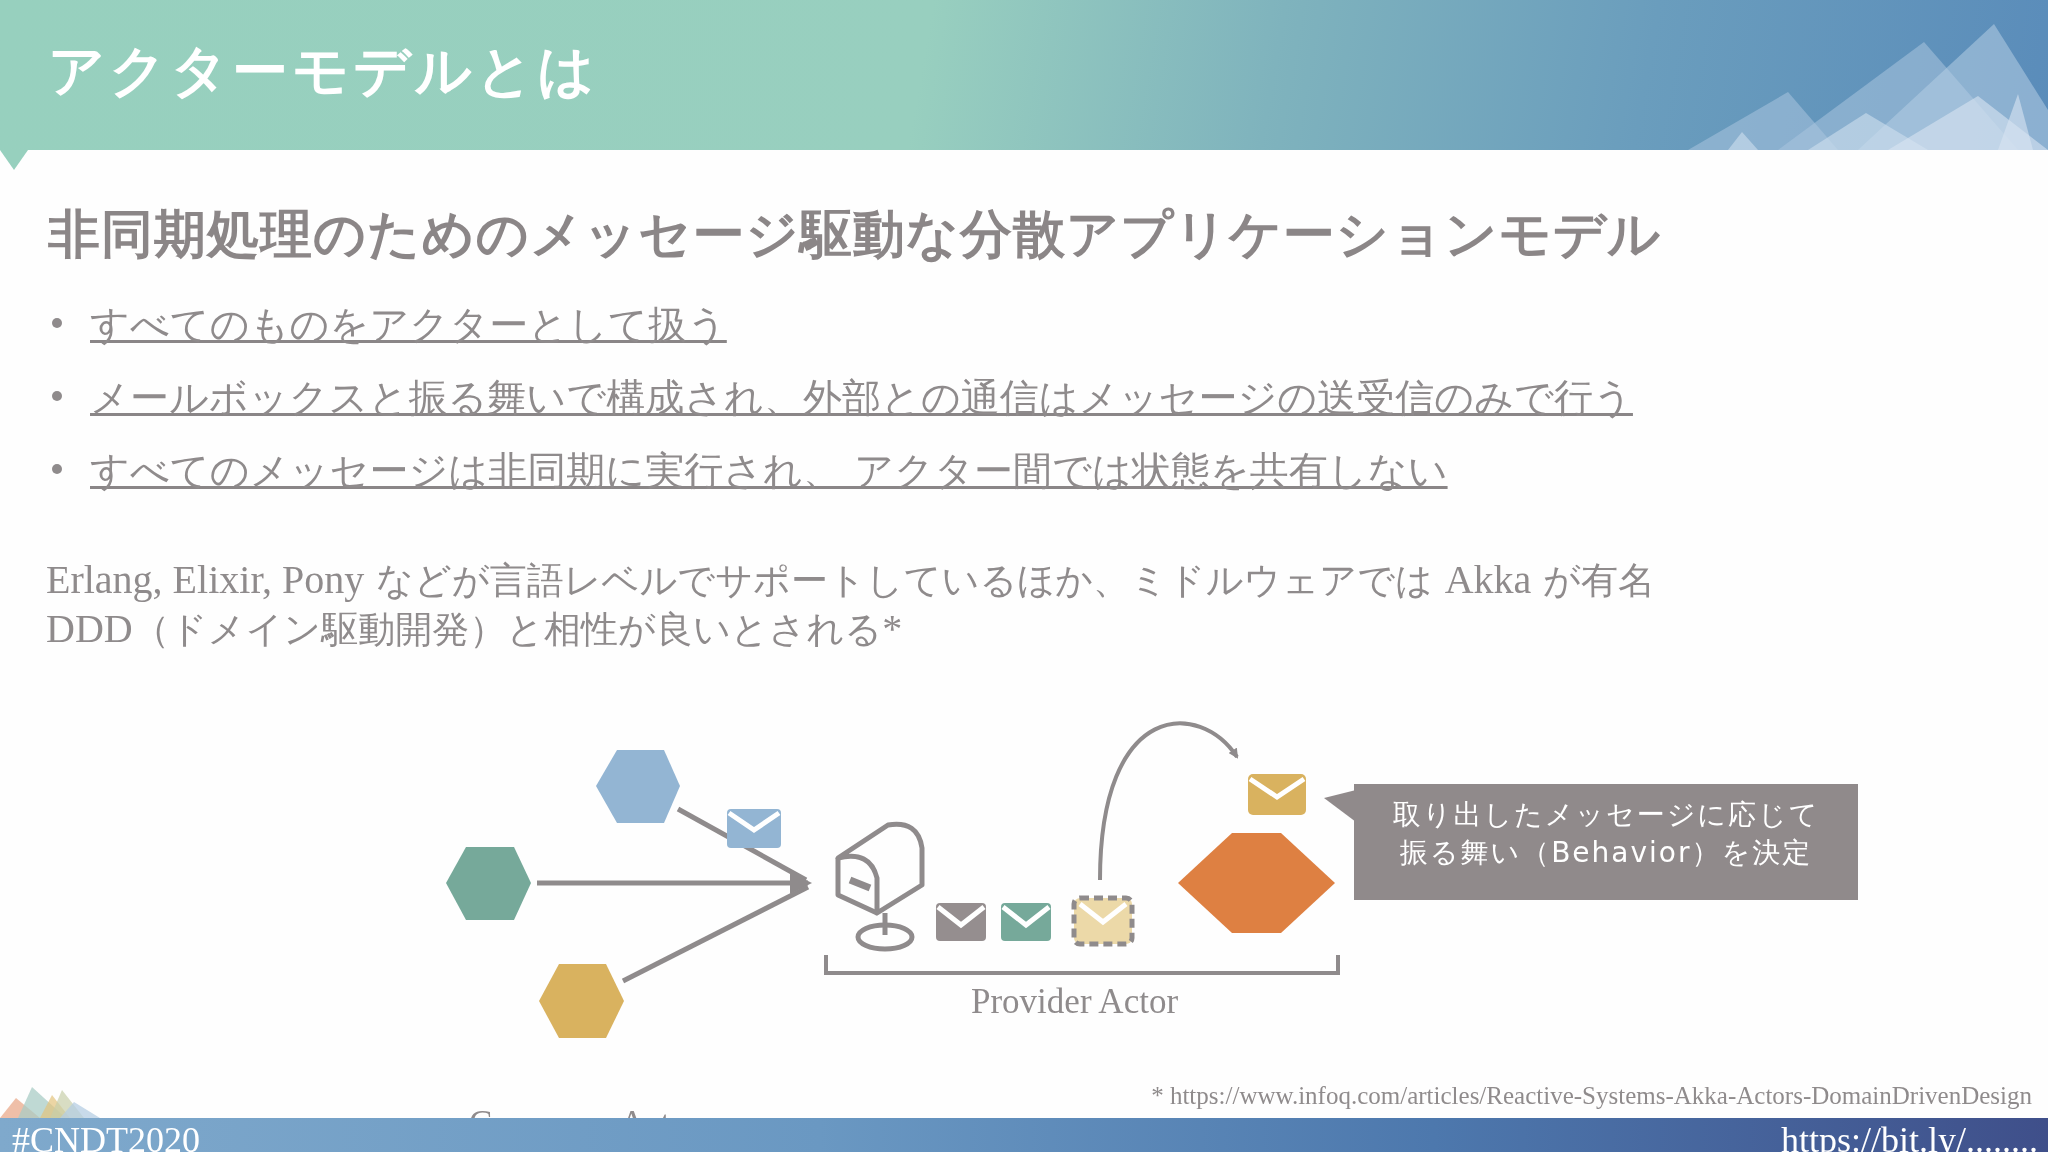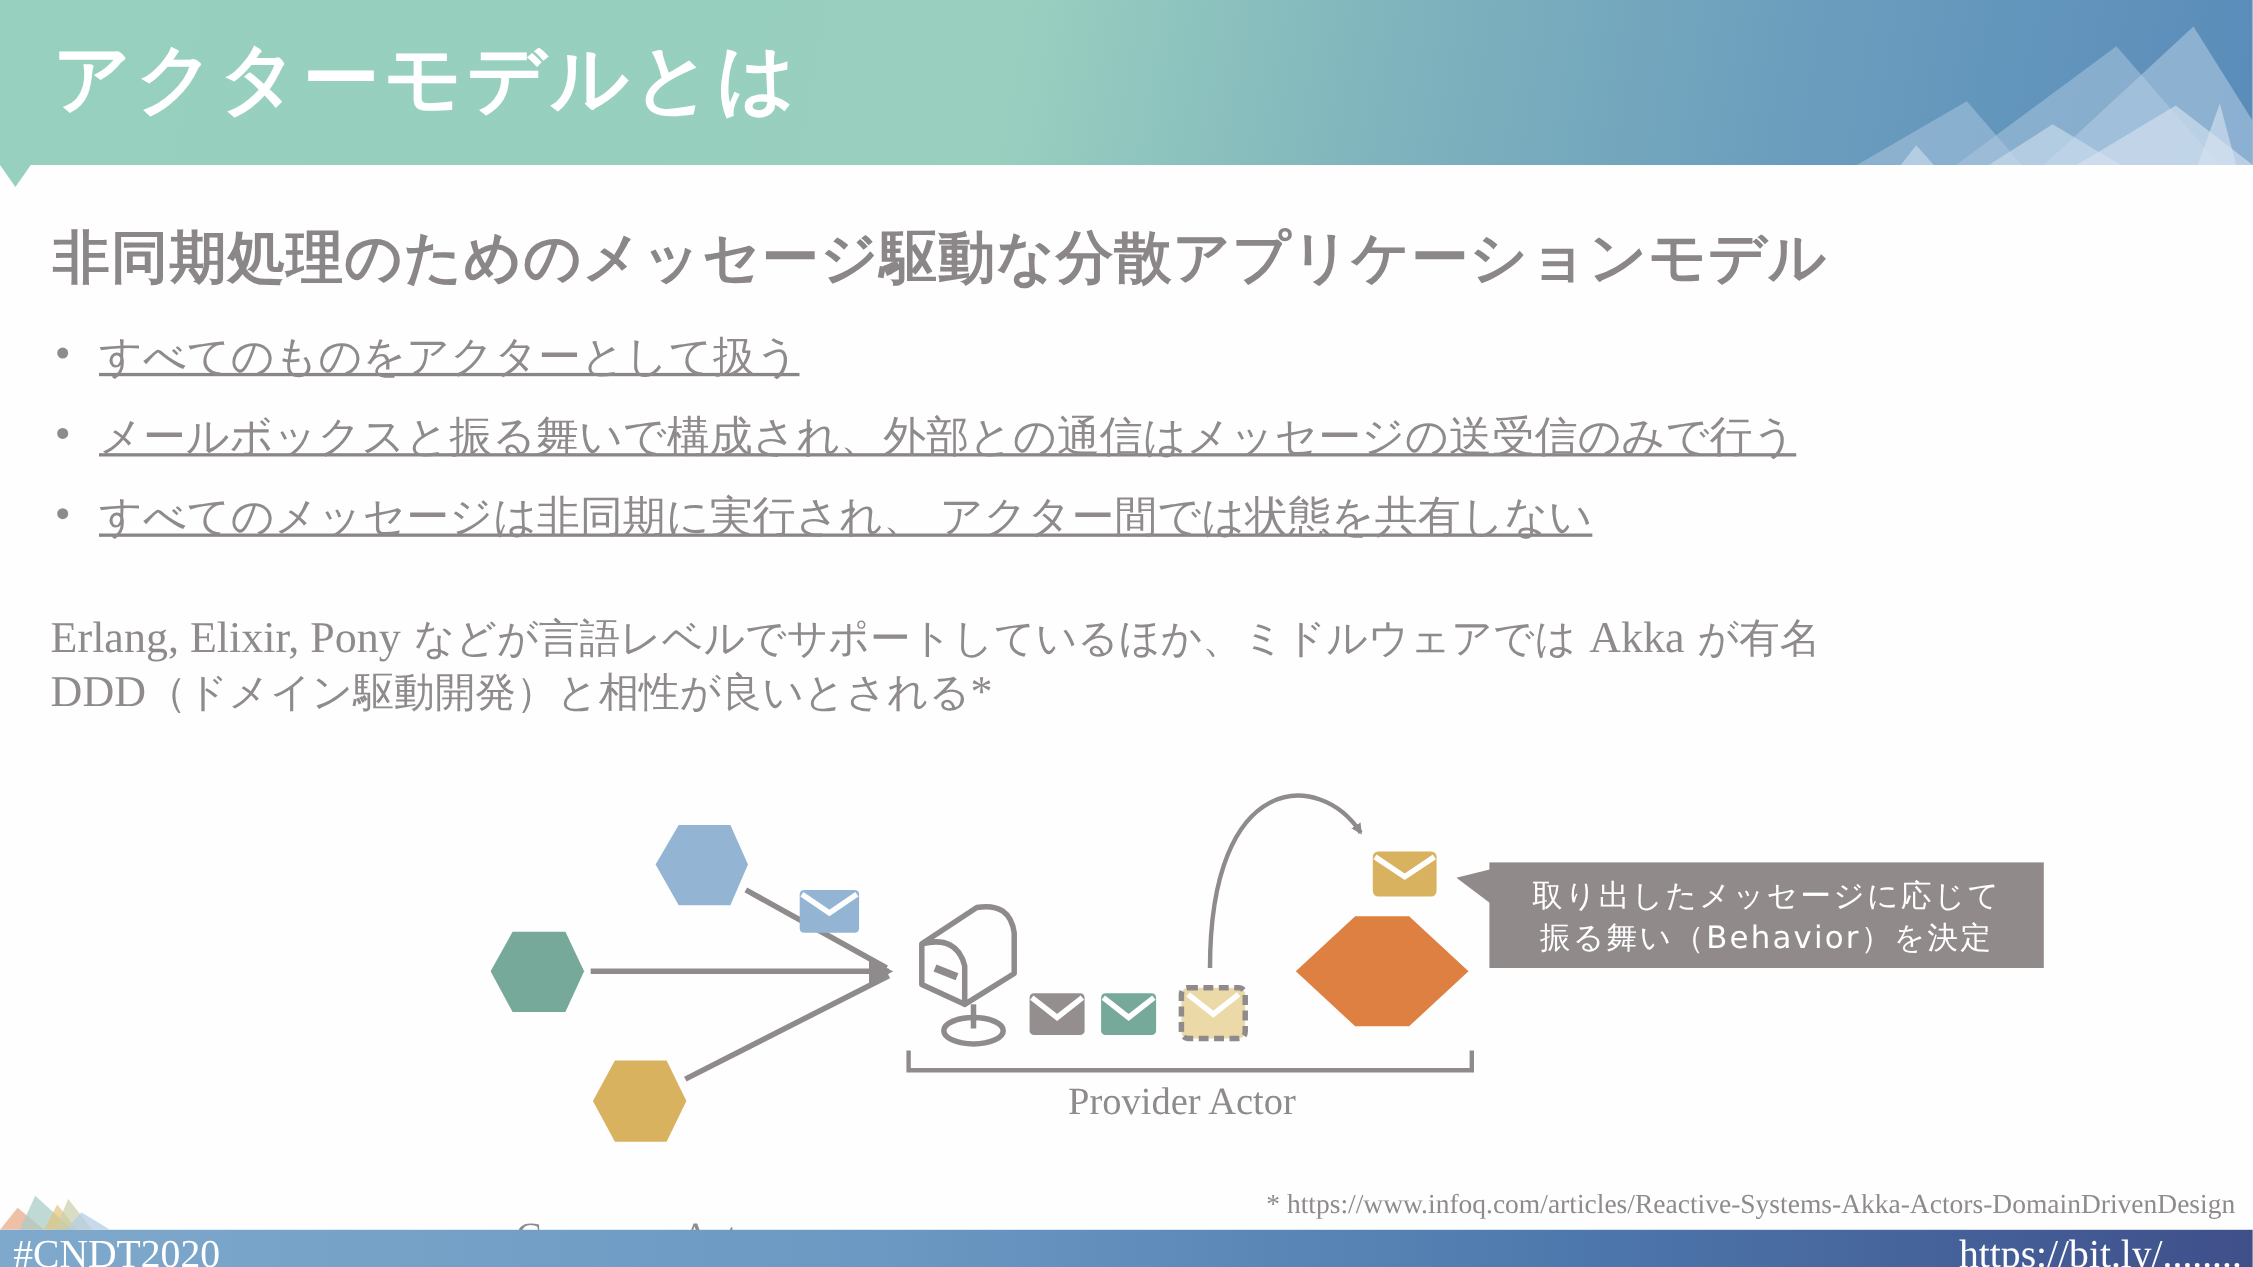--- a/index.html
+++ b/index.html
@@ -2,34 +2,34 @@
 <html><head>
 <meta charset="utf-8">
 <style>
   html, body { margin:0; padding:0; }
   body { width:2048px; height:1152px; position:relative; overflow:hidden; background:#fefefe;
          font-family:"DejaVu Sans", sans-serif; color:#8a8687; }
   .header { position:absolute; left:0; top:0; width:2048px; height:150px;
             background:linear-gradient(100deg,#97d0be 0%,#98cfbf 45%,#7fb3bd 62%,#6a9dbd 80%,#5a8cba 100%); }
   .header-notch { position:absolute; left:0; top:150px; width:0; height:0;
             border-left:14px solid transparent; border-right:14px solid transparent; border-top:20px solid #97d0be; }
-  .header-title { position:absolute; left:48px; top:16px; font-size:70px; font-weight:bold; color:#fff;
+  .header-title { position:absolute; left:48px; top:16px; font-size:56px; font-weight:bold; color:#fff;
             letter-spacing:4px; line-height:110px; }
   .mountains { position:absolute; right:0; top:0; }
   .subtitle { position:absolute; left:48px; top:200px; font-size:52px; font-weight:bold; color:#8b8687; letter-spacing:1px; }
   .bullets { position:absolute; left:48px; top:288px; margin:0; padding:0; list-style:none;text-decoration:underline; }
   .bullets li { font-size:39px; line-height:73px; color:#8f8b8c; white-space:nowrap; }
   .bullets li .dot { display:inline-block; width:10px; height:10px; border-radius:50%; background:#8f8b8c;
             margin:0 28px 10px 4px; vertical-align:middle; }
   .para { position:absolute; left:46px; top:556px; font-size:40px; line-height:48px; color:#8f8b8c;
             font-family:"Liberation Serif", serif; white-space:nowrap; }
   .para span.jp { font-family:"DejaVu Sans", sans-serif; font-size:37px; }
   .diagram { position:absolute; left:0; top:0; }
   .lbl { position:absolute; font-family:"Liberation Serif", serif; font-size:35px; color:#8f8b8c; }
-  .callout { position:absolute; left:1354px; top:784px; width:504px; height:96px; background:#908a8b;
+  .callout { position:absolute; left:1354px; top:784px; width:504px; height:116px; background:#908a8b;
             color:#fff; font-size:28px; line-height:38px; text-align:center; padding-top:12px; box-sizing:border-box; letter-spacing:2px; }
   .footnote { position:absolute; right:16px; top:1082px; font-family:"Liberation Serif", serif; font-size:25px; color:#8f8b8c; }
   .footer { position:absolute; left:0; top:1118px; width:2048px; height:34px;
             background:linear-gradient(90deg,#7fa9cc 0%,#6a98c2 40%,#4d78ad 70%,#3f4f8a 100%); }
   .footer span { position:absolute; top:1px; font-family:"Liberation Serif", serif; font-size:36px; color:#fff; }
   .f-tag { left:12px; }
   .f-page { left:1010px; font-weight:bold;margin-top:36px; }
   .f-url { right:10px; }
 </style>
 </head>

